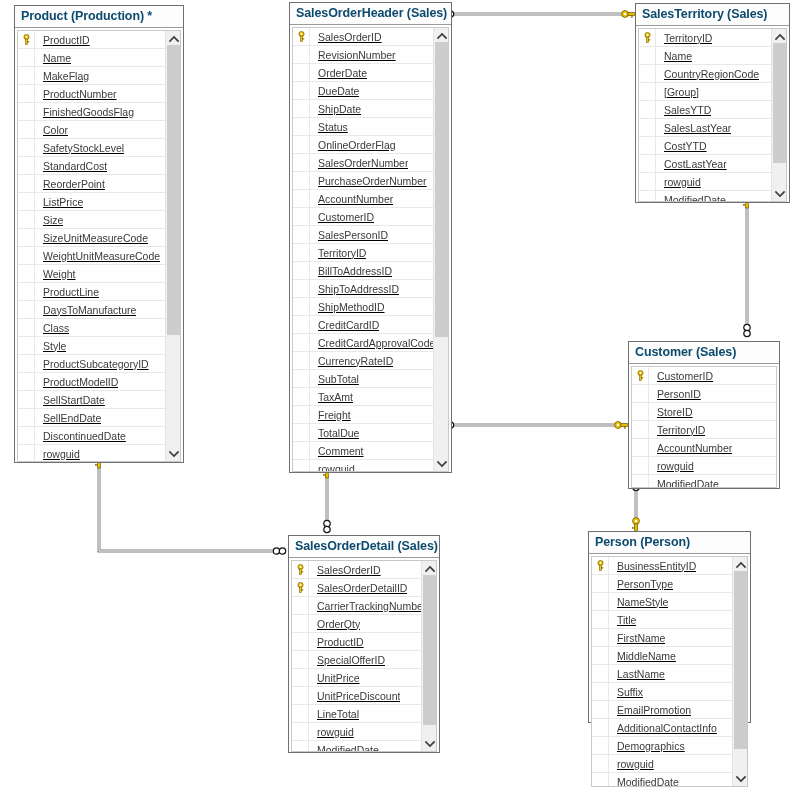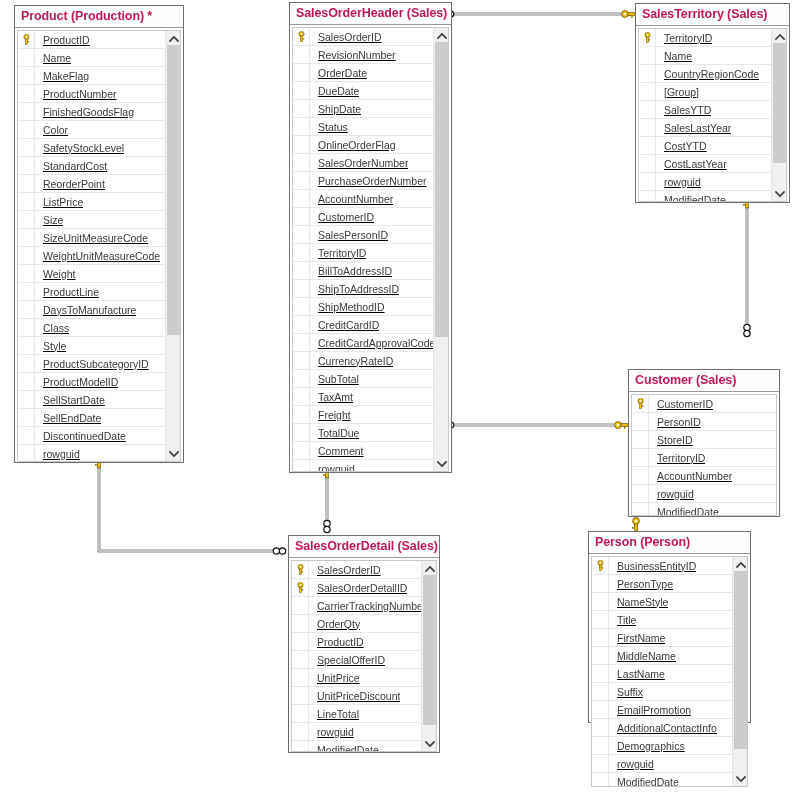--- a/index.html
+++ b/index.html
@@ -20,21 +20,21 @@
     box-sizing:border-box;
     box-shadow:0 0 0 1px rgba(255,255,255,0);
     z-index:5;
   }
   .tbl-title{
     height:21px;
     line-height:21px;
     padding:0 6px;
     font-size:12.5px;
     font-weight:bold;
-    color:#be185d;
+    color:#0c4a6e;
     background:#fdfdfd;
     border-bottom:1px solid #9a9a9a;
     white-space:nowrap;
     overflow:hidden;
     letter-spacing:-0.1px;
   }
   .tbl-body{
     position:relative;
     background:#ffffff;
     overflow:hidden;
@@ -519,21 +519,21 @@
             </div>
             <div class="sb-thumb" style="top: 14px; height: 120px;"></div>
             <div class="sb-arrow sb-down">
               <svg class="chev" width="10" height="8" viewBox="0 0 10 8">
                 <path d="M1,2 L5,6 L9,2" fill="none" stroke="#3c3c3c" stroke-width="1.6" stroke-linecap="square"></path>
               </svg>
             </div>
           </div>
         </div>
       </div>
-      <div class="table-box" style="left: 628px; top: 341px; width: 152px; height: 148px; margin-top: 28px;">
+      <div class="table-box" style="left: 628px; top: 341px; width: 152px; height: 148px;">
         <div class="tbl-title">Customer (Sales)</div>
         <div class="tbl-body" style="height: 122px;">
           <div class="rows" style="right: 0px;">
             <div class="row">
               <div class="gutter">
                 <svg class="keyicon" viewBox="0 0 9 11">
                   <circle cx="4.5" cy="3" r="2.6" fill="#f2c200" stroke="#7a6000" stroke-width="0.7"></circle>
                   <circle cx="4.5" cy="3" r="0.9" fill="#ffffff"></circle>
                   <rect x="3.6" y="5" width="1.8" height="5.4" fill="#f2c200" stroke="#7a6000" stroke-width="0.6"></rect>
                   <rect x="5.3" y="7.2" width="1.7" height="1" fill="#f2c200" stroke="#7a6000" stroke-width="0.4"></rect>

